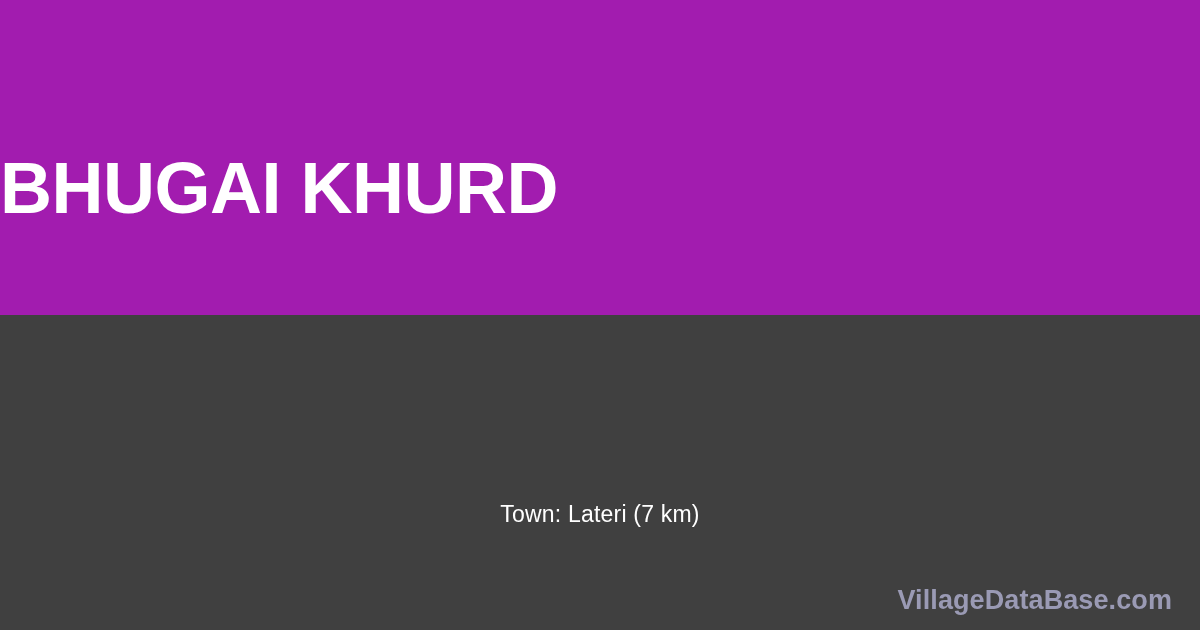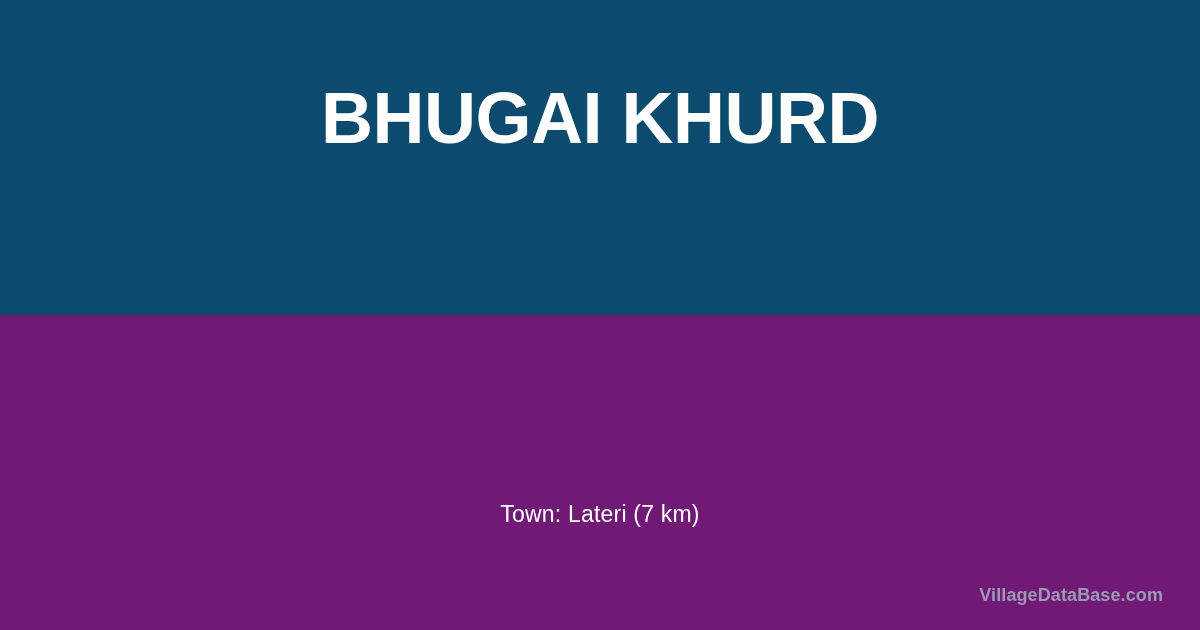--- a/index.html
+++ b/index.html
@@ -20,27 +20,27 @@
     height: 630px;
     display: flex;
     flex-direction: column;
   }
 
   
   .banner {
     position: relative;
     width: 100%;
     height: 315px;
-    background: #0c4a6e;
+    background: #a21caf;
     display: flex;
-    flex-direction: column;
+    flex-direction: row;
     align-items: center;
     justify-content: flex-start;
     box-sizing: border-box;
-    padding-top: 82px;
+    padding-top: 60px;
   }
 
   .title {
     margin: 0;
     color: #ffffff;
     font-family: "Liberation Sans", sans-serif;
     font-size: 72px;
     font-weight: 700;
     letter-spacing: -0.5px;
     line-height: 1.0;
@@ -64,21 +64,21 @@
   .subtitle .sep {
     padding: 0 7px;
     color: #f4ecfd;
   }
 
   
   .body-area {
     position: relative;
     width: 100%;
     height: 315px;
-    background: #701a75;
+    background: #404040;
   }
 
   .info-line {
     position: absolute;
     top: 186px;
     left: 0;
     width: 100%;
     margin: 0;
     text-align: center;
     color: #ffffff;
@@ -87,24 +87,24 @@
     font-weight: 400;
     letter-spacing: 0.2px;
     line-height: 1.2;
     white-space: nowrap;
   }
 
   .watermark {
     position: absolute;
     right: 28px;
     bottom: 14px;
-    margin: 9px;
+    margin: 0;
     color: #9a9ab4;
     font-family: "Liberation Sans", sans-serif;
-    font-size: 18px;
+    font-size: 27px;
     font-weight: 700;
     letter-spacing: 0.1px;
     line-height: 1.2;
     white-space: nowrap;
   }
 </style>
 </head>
 <body>
 
 <div class="card">

